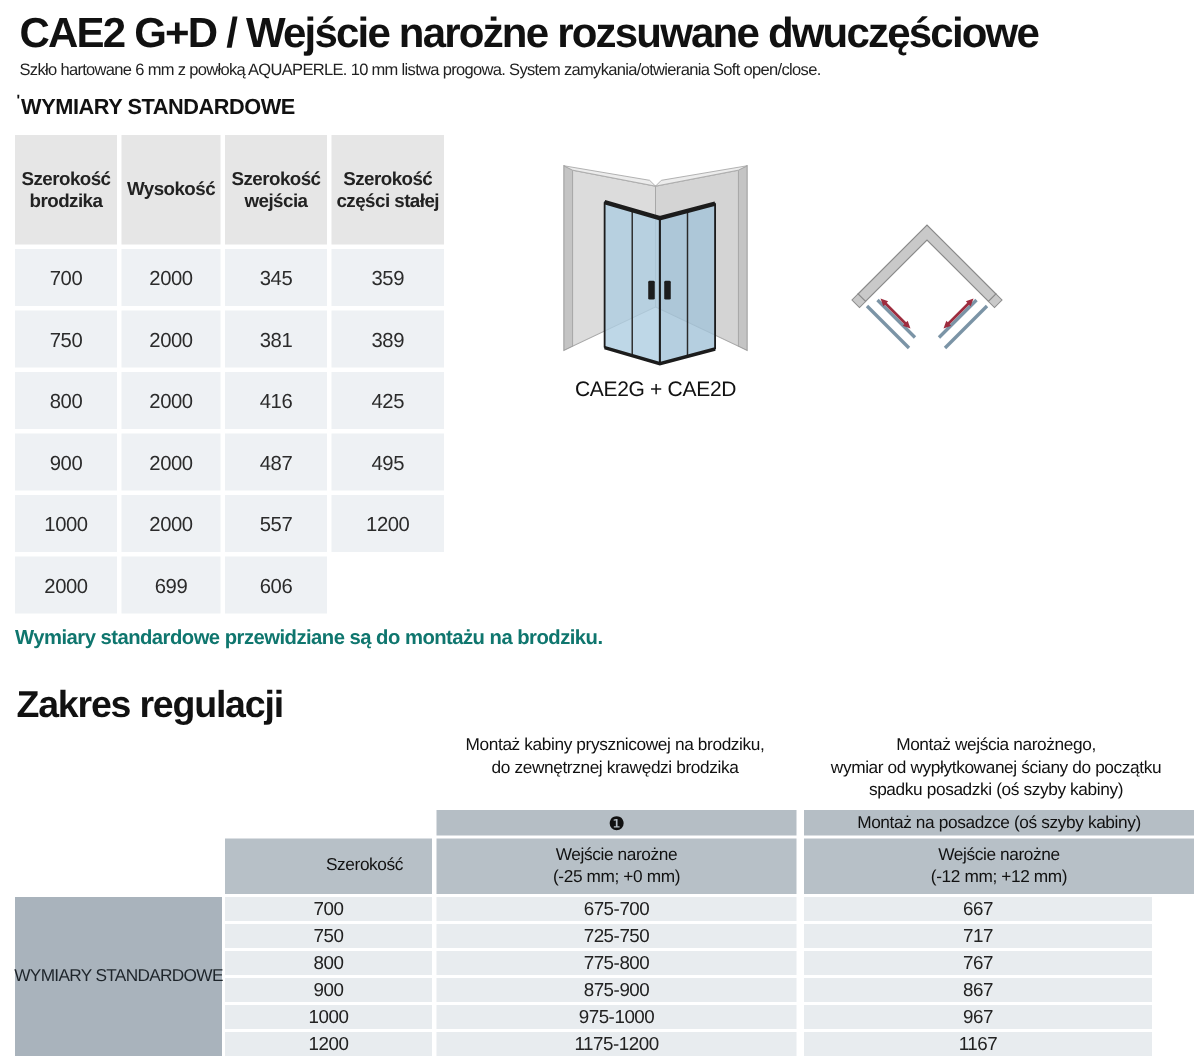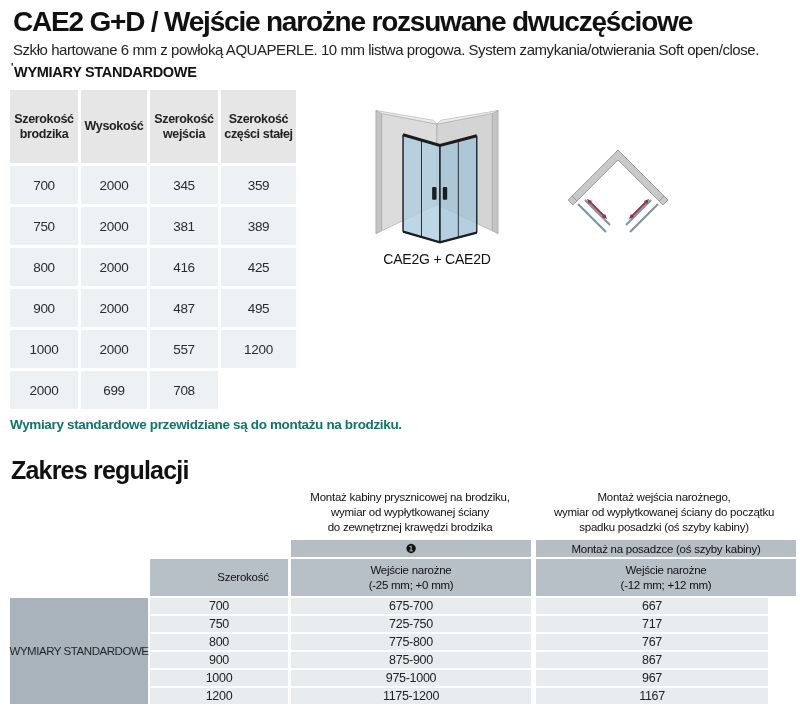--- a/index.html
+++ b/index.html
@@ -1,21 +1,21 @@
 <!DOCTYPE html>
 <html><head>
 <meta charset="utf-8">
 <style>
   * { margin:0; padding:0; box-sizing:border-box; }
   html,body { width:800px; height:709px; background:#ffffff; font-family:"Liberation Sans", sans-serif; color:#1c1c1c; overflow:hidden; }
   .abs { position:absolute; }
 
   
   #title { left:13px; top:6px; font-size:28px; font-weight:bold; letter-spacing:-1.2px; color:#111; white-space:nowrap; }
-  #subtitle { left:13px; top:41px; font-size:15px; letter-spacing:-0.45px; color:#222; white-space:nowrap; }
+  #subtitle { left:13px; top:41px; font-size:11px; letter-spacing:-0.45px; color:#222; white-space:nowrap; }
   #std-heading { left:11px; top:62px; font-size:14.5px; font-weight:bold; letter-spacing:-0.3px; color:#111; }
   #std-heading .tick { font-size:10px; vertical-align:6px; margin-right:1px; }
 
   
   #dim-table { left:10px; top:90px; display:grid; grid-template-columns:68px 66px 68px 75px; grid-template-rows:73px repeat(6,38px); gap:3px; }
   #dim-table .th { background:#e6e6e6; display:flex; align-items:center; justify-content:center; text-align:center; font-weight:bold; font-size:12.5px; line-height:1.18; letter-spacing:-0.35px; color:#222; padding:2px; }
   #dim-table .td { background:#eef1f4; display:flex; align-items:center; justify-content:center; font-size:13.5px; letter-spacing:-0.3px; color:#2b2b2b; }
 
   #std-note { left:10px; top:417px; font-size:13.5px; font-weight:bold; letter-spacing:-0.35px; color:#0f766e; white-space:nowrap; }
 
@@ -75,21 +75,21 @@
     <div class="td">900</div>
     <div class="td">2000</div>
     <div class="td">487</div>
     <div class="td">495</div>
     <div class="td">1000</div>
     <div class="td">2000</div>
     <div class="td">557</div>
     <div class="td">1200</div>
     <div class="td">2000</div>
     <div class="td">699</div>
-    <div class="td">708</div>
+    <div class="td">606</div>
   </div>
 
 <div class="abs" id="std-note">Wymiary standardowe przewidziane są do montażu na brodziku.</div>
 
 <svg class="abs" id="iso-diagram" viewBox="0 0 130 165" xmlns="http://www.w3.org/2000/svg">
 
   <polygon points="2,16 8,19 8,140 2,143" fill="#c4c4c4" stroke="#9b9b9b" stroke-width="0.7"></polygon>
   <polygon points="128,16 122,19 122,140 128,143" fill="#c4c4c4" stroke="#9b9b9b" stroke-width="0.7"></polygon>
   <polygon points="8,19 65,30 65,113 8,140" fill="#dcdcdc" stroke="#a8a8a8" stroke-width="0.7"></polygon>
   <polygon points="122,19 65,30 65,113 122,140" fill="#d4d4d4" stroke="#a8a8a8" stroke-width="0.7"></polygon>
@@ -128,21 +128,20 @@
   <polygon points="47,73 45.1,67.9 41.9,71.1" fill="#9e2c3e"></polygon>
   <line x1="86" y1="56" x2="72" y2="70" stroke="#9e2c3e" stroke-width="1.8"></line>
   <polygon points="89,53 83.9,54.9 87.1,58.1" fill="#9e2c3e"></polygon>
   <polygon points="69,73 70.9,67.9 74.1,71.1" fill="#9e2c3e"></polygon>
 </svg>
 
 <div class="abs" id="adj-heading">Zakres regulacji</div>
 
 <div class="abs group-head" id="group-head-left">
   <div>Montaż kabiny prysznicowej na brodziku,</div>
-  <div>wymiar od wypłytkowanej ściany</div>
   <div>do zewnętrznej krawędzi brodzika</div>
 </div>
 <div class="abs group-head" id="group-head-right">
   <div>Montaż wejścia narożnego,</div>
   <div>wymiar od wypłytkowanej ściany do początku</div>
   <div>spadku posadzki (oś szyby kabiny)</div>
 </div>
 
 <div class="abs gray-bar" id="bar-left">❶</div>
 <div class="abs gray-bar" id="bar-right">Montaż na posadzce (oś szyby kabiny)</div>

